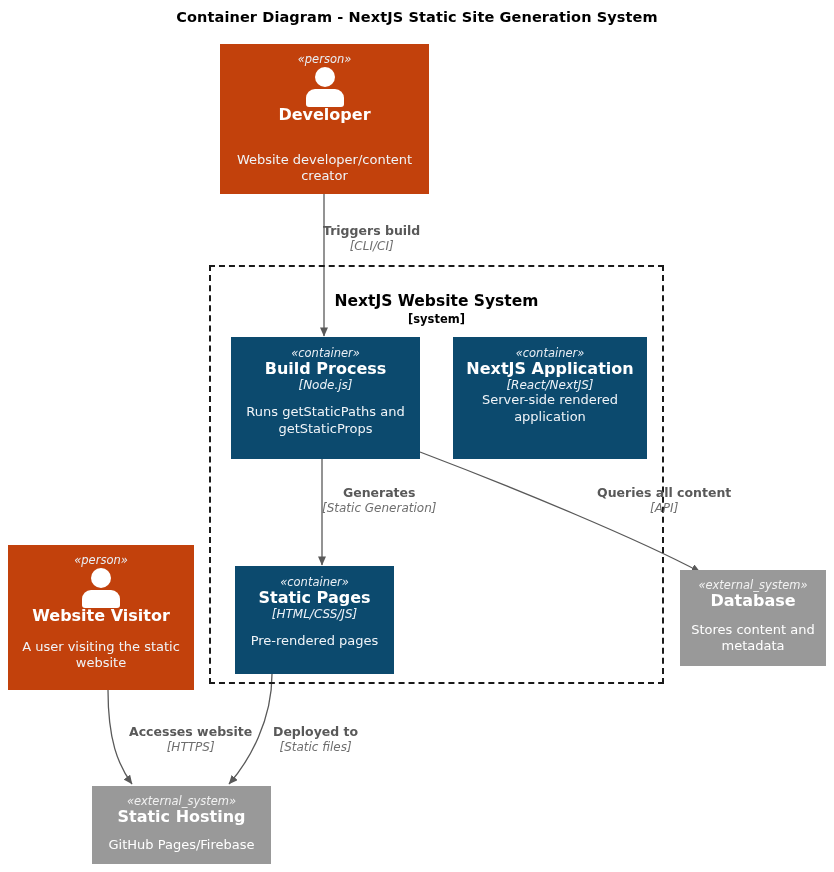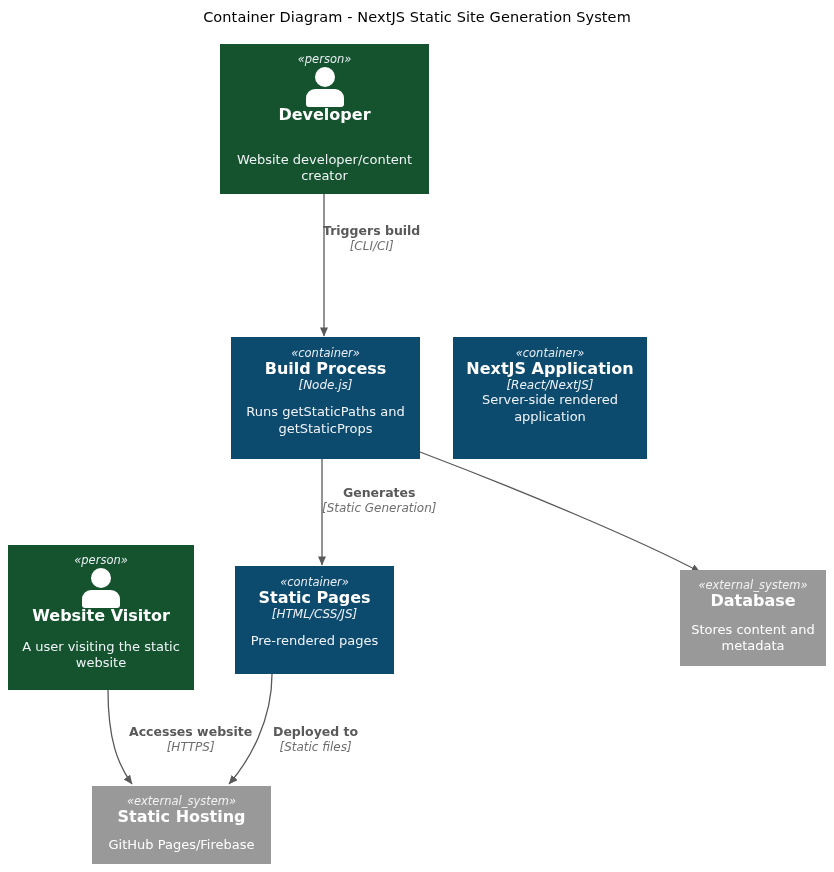--- a/index.html
+++ b/index.html
@@ -20,21 +20,21 @@
     width: 834px;
     height: 872px;
   }
   .diagram-title {
     position: absolute;
     left: 0;
     top: 9px;
     width: 834px;
     text-align: center;
     font-size: 14.5px;
-    font-weight: normal;
+    font-weight: bold;
     color: #000000;
     letter-spacing: 0.1px;
   }
 
   
   .boundary {
     position: absolute;
     border: 2px dashed #1a1a1a;
     box-sizing: border-box;
     background: transparent;
@@ -62,21 +62,21 @@
   .node {
     position: absolute;
     box-sizing: border-box;
     display: flex;
     flex-direction: column;
     align-items: center;
     color: #ffffff;
     text-align: center;
     overflow: hidden;
   }
-  .node.person     { background: #14532d; }
+  .node.person     { background: #c2410c; }
   .node.container  { background: #0c4a6e; }
   .node.ext        { background: #999999; }
 
   .node .stereotype {
     font-size: 11.5px;
     font-style: italic;
     color: #e9eef4;
     line-height: 1.1;
   }
   .node.ext .stereotype { color: #f2f2f2; }
@@ -175,20 +175,24 @@
 
     <path d="M322,459 C322,500 322,530 322,565" stroke="#595959" stroke-width="1.3" fill="none" marker-end="url(#arrowhead)"></path>
 
     <path d="M420,452 C520,490 640,540 700,572" stroke="#595959" stroke-width="1.3" fill="none" marker-end="url(#arrowhead)"></path>
 
     <path d="M108,690 C108,740 118,765 132,784" stroke="#595959" stroke-width="1.3" fill="none" marker-end="url(#arrowhead)"></path>
 
     <path d="M272,674 C272,720 250,760 229,784" stroke="#595959" stroke-width="1.3" fill="none" marker-end="url(#arrowhead)"></path>
   </svg>
 
+  <div class="boundary" style="left:209px; top:265px; width:455px; height:419px;">
+    <div class="boundary-title">NextJS Website System</div>
+    <div class="boundary-type">[system]</div>
+  </div>
 
   <div class="node person" style="left:220px; top:44px; width:209px; height:150px; padding-top:9px;">
     <div class="stereotype">«person»</div>
     <div class="avatar">
       <div class="head"></div>
       <div class="body"></div>
     </div>
     <div class="name">Developer</div>
     <div class="desc" style="margin-top:27px; padding:0 12px;">Website developer/content creator</div>
   </div>
@@ -239,20 +243,24 @@
   <div class="edge-label" style="left:323px; top:224px;">
     <span class="lbl">Triggers build</span>
     <span class="tech">[CLI/CI]</span>
   </div>
 
   <div class="edge-label" style="left:322px; top:486px;">
     <span class="lbl">Generates</span>
     <span class="tech">[Static Generation]</span>
   </div>
 
+  <div class="edge-label" style="left:597px; top:486px;">
+    <span class="lbl">Queries all content</span>
+    <span class="tech">[API]</span>
+  </div>
 
   <div class="edge-label" style="left:129px; top:725px;">
     <span class="lbl">Accesses website</span>
     <span class="tech">[HTTPS]</span>
   </div>
 
   <div class="edge-label" style="left:273px; top:725px;">
     <span class="lbl">Deployed to</span>
     <span class="tech">[Static files]</span>
   </div>

